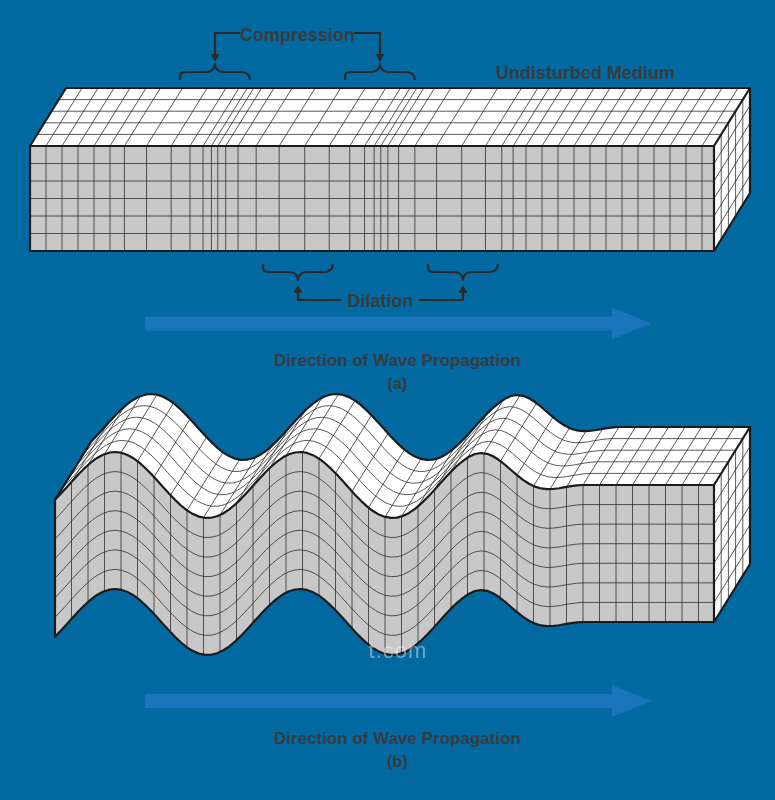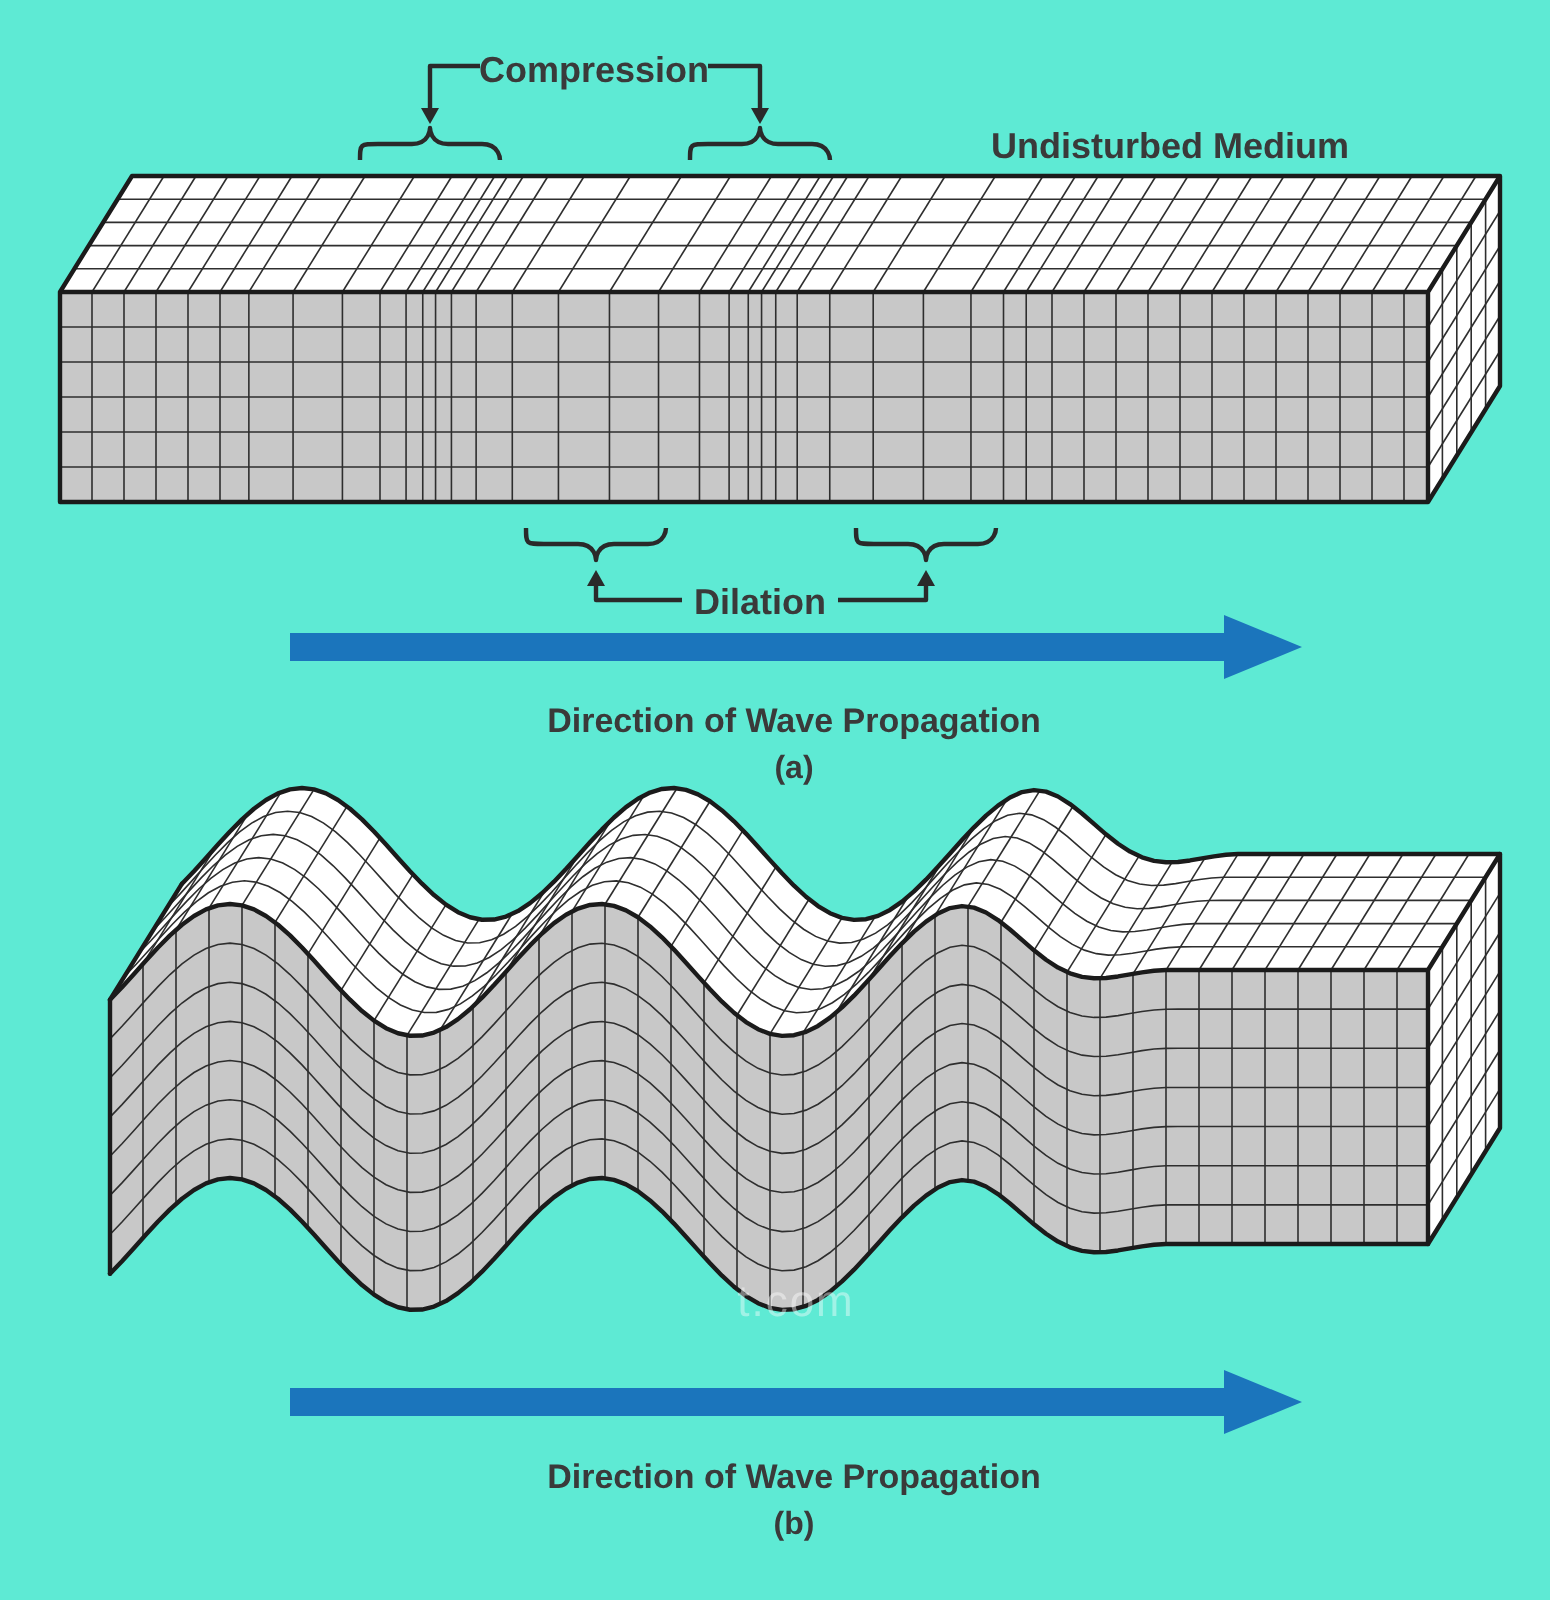--- a/index.html
+++ b/index.html
@@ -1,16 +1,16 @@
 <!DOCTYPE html>
 <html><head>
 <meta charset="utf-8">
 <style>
   html,body{margin:0;padding:0;background:#ffffff;}
-  .stage{position:relative;width:775px;height:800px;background:#5eead4;overflow:hidden;}
+  .stage{position:relative;width:775px;height:800px;background:#0369a1;overflow:hidden;}
   svg{display:block;}
   text{font-family:"Liberation Sans","DejaVu Sans",sans-serif;}
   .lbl{font-weight:bold;fill:#3a3a3a;font-size:18px;text-anchor:middle;}
   .dir{font-weight:bold;fill:#3a3a3a;font-size:17px;text-anchor:middle;}
   .cap{font-weight:bold;fill:#3a3a3a;font-size:16px;text-anchor:middle;}
   .wm{fill:#ffffff;opacity:0.42;font-size:22px;text-anchor:middle;letter-spacing:1px;}
 </style>
 </head>
 <body>
 

